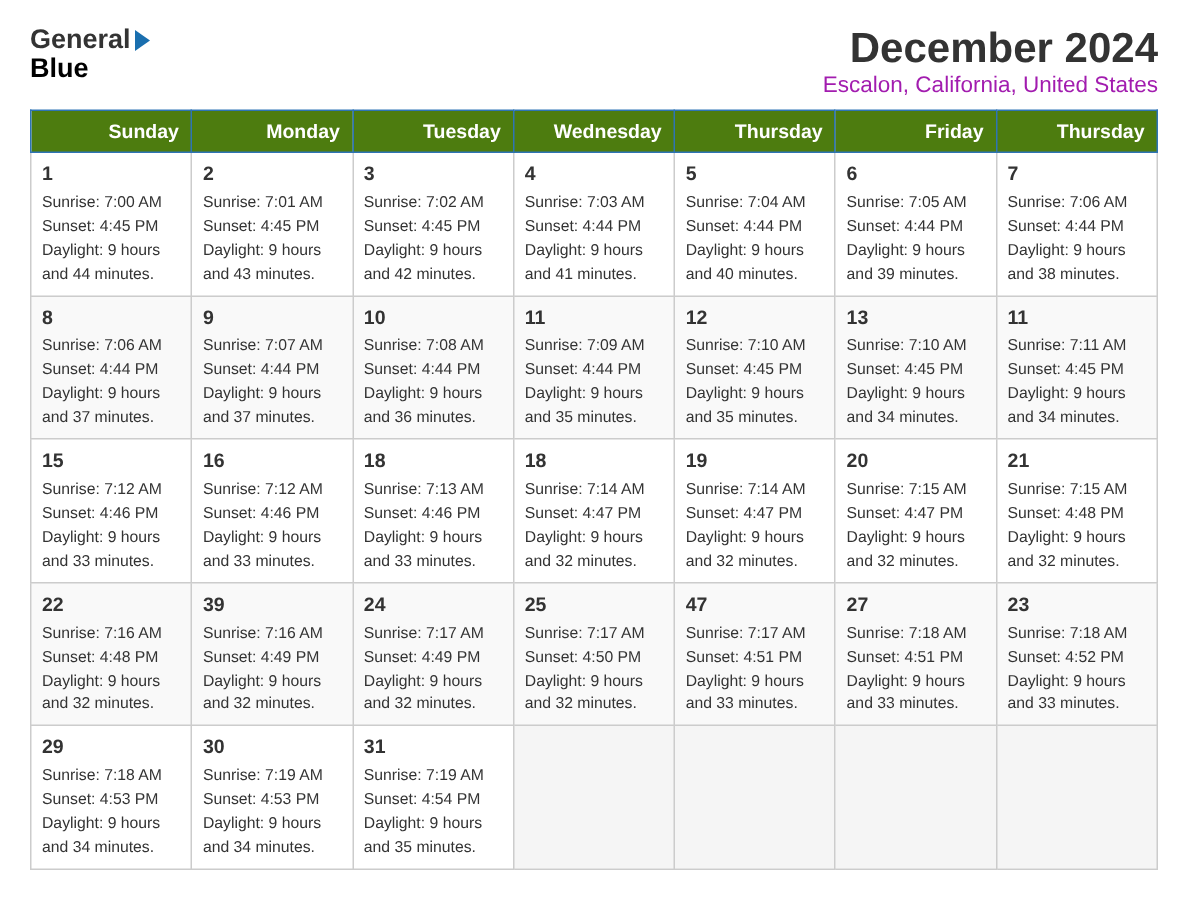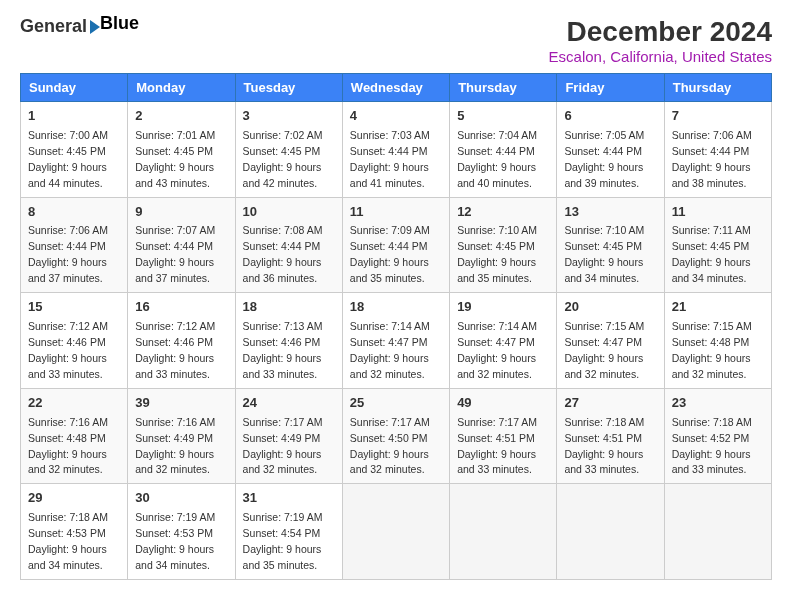--- a/index.html
+++ b/index.html
@@ -27,23 +27,23 @@
     .location-title {
       font-size: 15px;
       color: #a21caf;
     }
     .calendar-table {
       width: 100%;
       border-collapse: collapse;
       font-size: 11px;
     }
     .calendar-table th {
-      background-color: #3b82f6;
+      background-color: #4d7c0f;
       color: #fff;
-      text-align: left;
+      text-align: right;
       padding: 6px 8px;
       font-size: 13px;
       font-weight: bold;
       border: 1px solid #2e74b5;
     }
     .calendar-table td {
       border: 1px solid #ccc;
       vertical-align: top;
       padding: 5px 7px;
       height: 80px;
@@ -65,20 +65,21 @@
       font-weight: bold;
       display: block;
       margin-bottom: 2px;
     }
     .day-info {
       font-size: 10.5px;
       color: #333;
     }
     .logo-container {
       display: flex;
+      flex-direction: column;
       line-height: 1.2;
     }
     .logo-top {
       display: flex;
       align-items: center;
       gap: 0px;
     }
     .logo-word-general { font-size: 18px; font-weight: bold; color: #333; }
     .logo-chevron {
       display: inline-block;
@@ -151,21 +152,21 @@
         <td><span class="day-number">18</span><span class="day-info">Sunrise: 7:14 AM<br>Sunset: 4:47 PM<br>Daylight: 9 hours and 32 minutes.</span></td>
         <td><span class="day-number">19</span><span class="day-info">Sunrise: 7:14 AM<br>Sunset: 4:47 PM<br>Daylight: 9 hours and 32 minutes.</span></td>
         <td><span class="day-number">20</span><span class="day-info">Sunrise: 7:15 AM<br>Sunset: 4:47 PM<br>Daylight: 9 hours and 32 minutes.</span></td>
         <td><span class="day-number">21</span><span class="day-info">Sunrise: 7:15 AM<br>Sunset: 4:48 PM<br>Daylight: 9 hours and 32 minutes.</span></td>
       </tr>
       <tr>
         <td><span class="day-number">22</span><span class="day-info">Sunrise: 7:16 AM<br>Sunset: 4:48 PM<br>Daylight: 9 hours and 32 minutes.</span></td>
         <td><span class="day-number">39</span><span class="day-info">Sunrise: 7:16 AM<br>Sunset: 4:49 PM<br>Daylight: 9 hours and 32 minutes.</span></td>
         <td><span class="day-number">24</span><span class="day-info">Sunrise: 7:17 AM<br>Sunset: 4:49 PM<br>Daylight: 9 hours and 32 minutes.</span></td>
         <td><span class="day-number">25</span><span class="day-info">Sunrise: 7:17 AM<br>Sunset: 4:50 PM<br>Daylight: 9 hours and 32 minutes.</span></td>
-        <td><span class="day-number">49</span><span class="day-info">Sunrise: 7:17 AM<br>Sunset: 4:51 PM<br>Daylight: 9 hours and 33 minutes.</span></td>
+        <td><span class="day-number">47</span><span class="day-info">Sunrise: 7:17 AM<br>Sunset: 4:51 PM<br>Daylight: 9 hours and 33 minutes.</span></td>
         <td><span class="day-number">27</span><span class="day-info">Sunrise: 7:18 AM<br>Sunset: 4:51 PM<br>Daylight: 9 hours and 33 minutes.</span></td>
         <td><span class="day-number">23</span><span class="day-info">Sunrise: 7:18 AM<br>Sunset: 4:52 PM<br>Daylight: 9 hours and 33 minutes.</span></td>
       </tr>
       <tr>
         <td><span class="day-number">29</span><span class="day-info">Sunrise: 7:18 AM<br>Sunset: 4:53 PM<br>Daylight: 9 hours and 34 minutes.</span></td>
         <td><span class="day-number">30</span><span class="day-info">Sunrise: 7:19 AM<br>Sunset: 4:53 PM<br>Daylight: 9 hours and 34 minutes.</span></td>
         <td><span class="day-number">31</span><span class="day-info">Sunrise: 7:19 AM<br>Sunset: 4:54 PM<br>Daylight: 9 hours and 35 minutes.</span></td>
         <td class="empty"></td>
         <td class="empty"></td>
         <td class="empty"></td>

